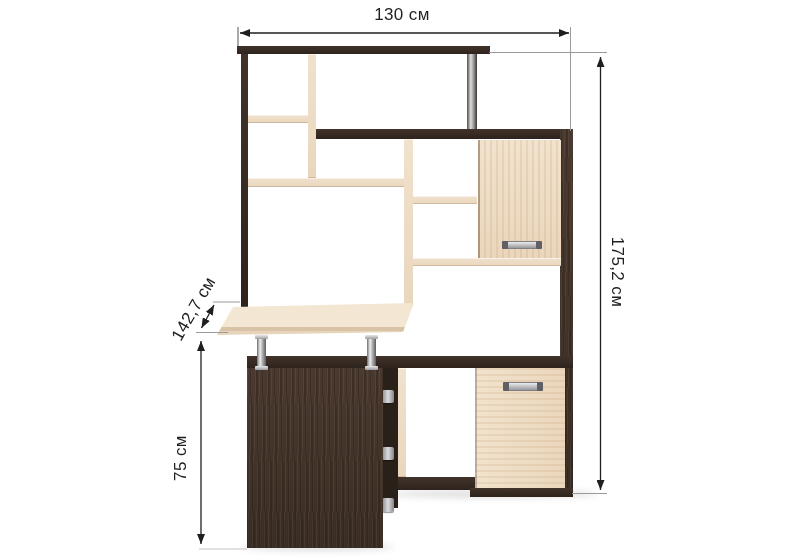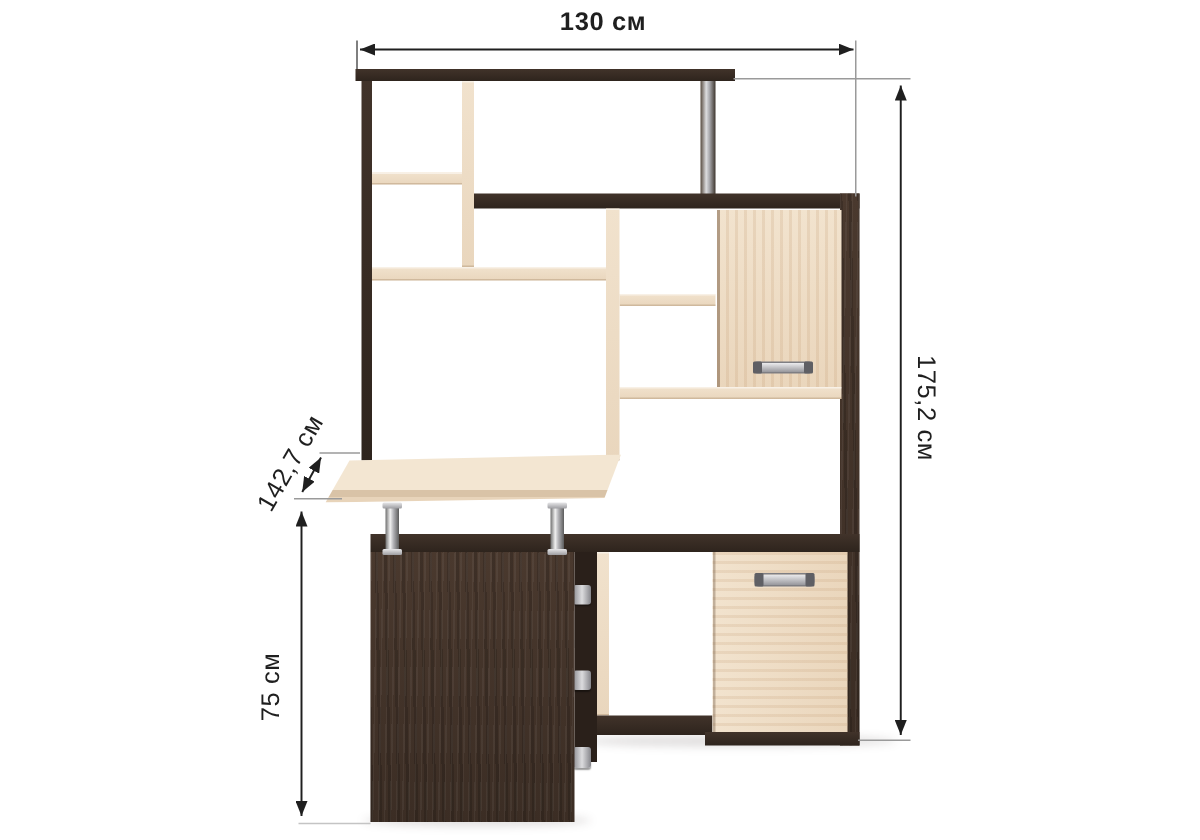--- a/index.html
+++ b/index.html
@@ -138,17 +138,17 @@
     <line x1="572" y1="493.5" x2="607" y2="493.5" stroke="#9a9a9a" stroke-width="1"></line>
 
     <line x1="201.5" y1="328" x2="214" y2="305" stroke="#1f1f1f" stroke-width="1.3" marker-start="url(#arr)" marker-end="url(#arr)"></line>
     <line x1="213" y1="302" x2="240" y2="302" stroke="#9a9a9a" stroke-width="1"></line>
     <line x1="196" y1="332.5" x2="228" y2="332.5" stroke="#9a9a9a" stroke-width="1"></line>
 
     <line x1="201" y1="341" x2="201" y2="544" stroke="#1f1f1f" stroke-width="1.3" marker-start="url(#arr)" marker-end="url(#arr)"></line>
     <line x1="199" y1="549" x2="247" y2="549" stroke="#c4c4c4" stroke-width="1"></line>
   </svg>
 
-  <div class="dim-label" style="left:402px;top:15px;font-weight:bold;">130 см</div>
+  <div class="dim-label" style="left:402px;top:15px;">130 см</div>
   <div class="dim-label r90" style="left:617px;top:272px;">175,2 см</div>
   <div class="dim-label r-60" style="left:194px;top:309px;">142,7 см</div>
   <div class="dim-label r-90" style="left:181px;top:458px;">75 см</div>
 </div>
 
 </body></html>

